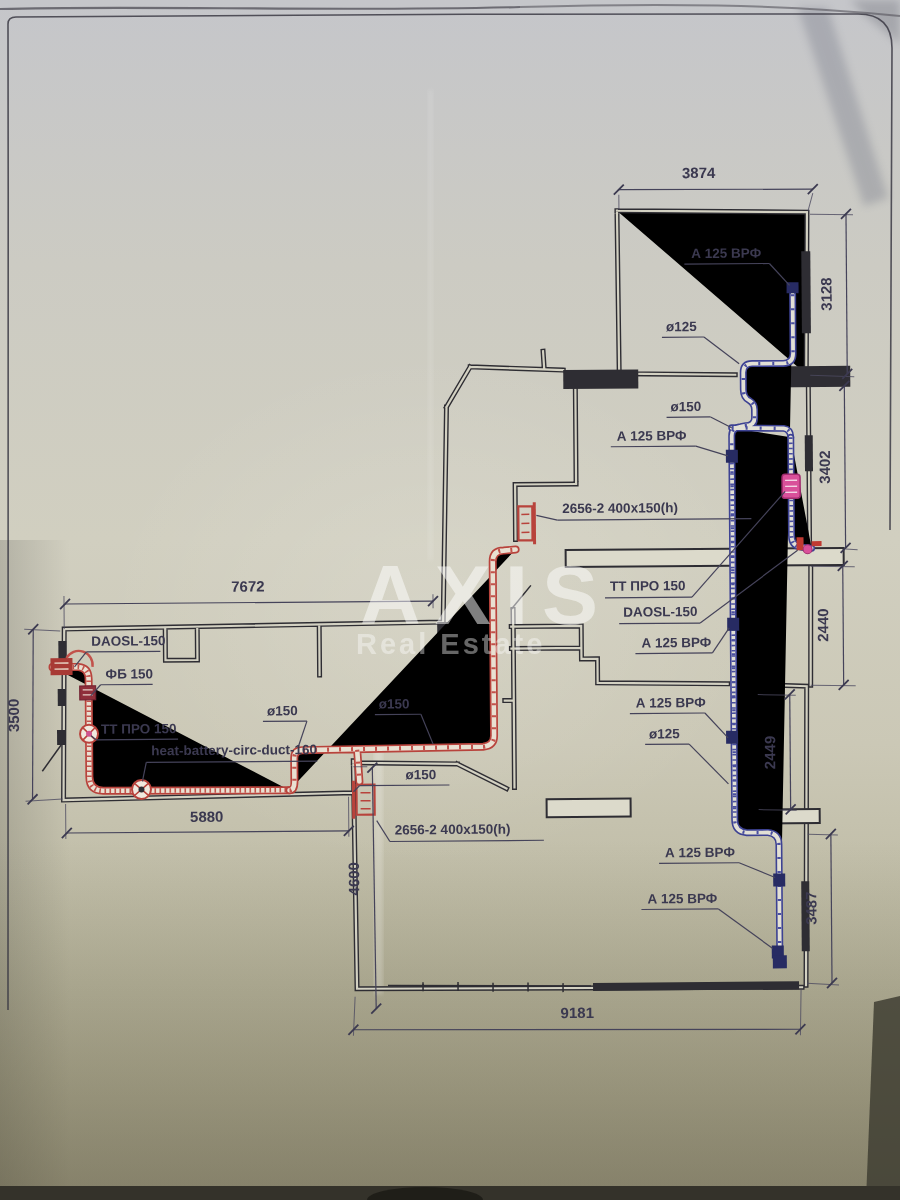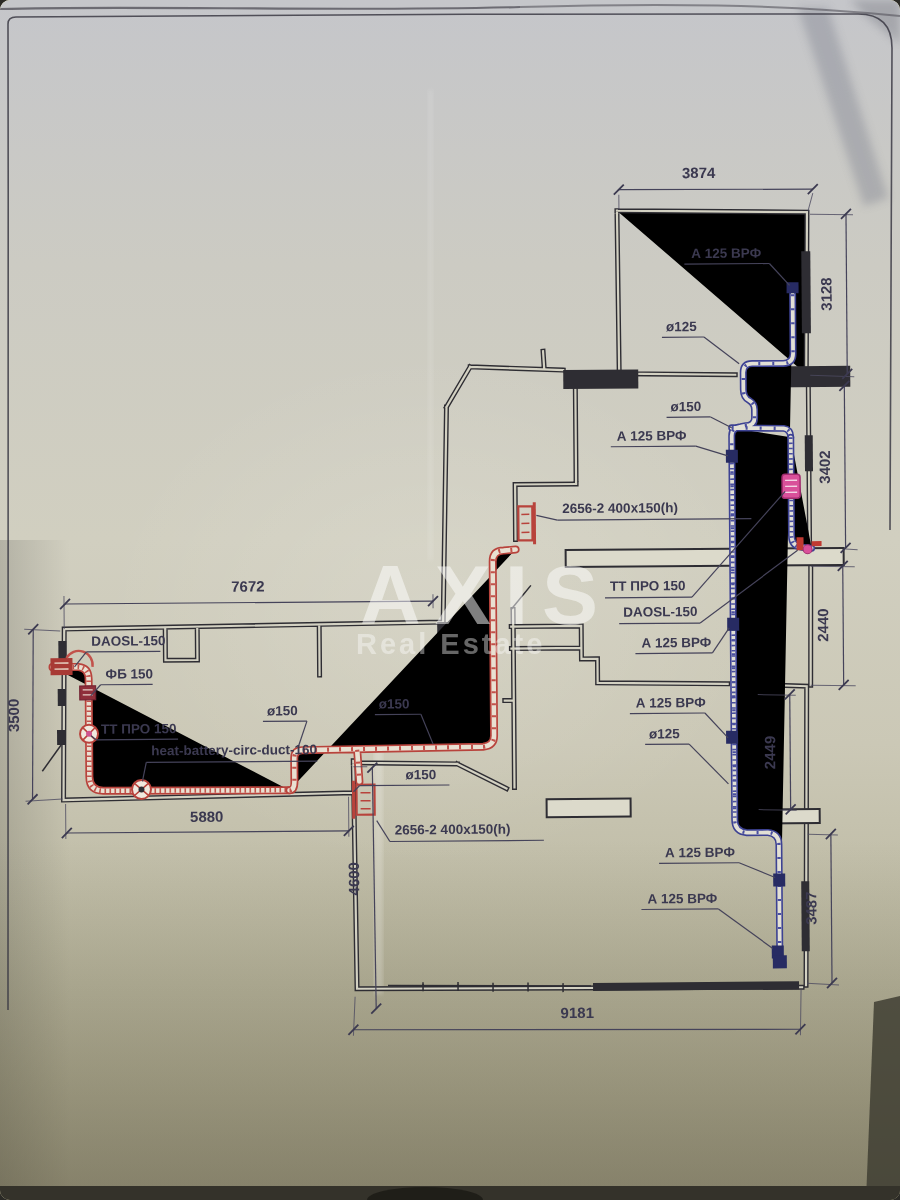--- a/index.html
+++ b/index.html
@@ -1,16 +1,16 @@
 <!DOCTYPE html>
 <html><head>
 <meta charset="utf-8">
 <style>
   html,body{margin:0;padding:0;background:#2b2a26;}
-  .photo{position:relative;width:900px;height:1200px;overflow:hidden;background:#fef9c3;border-radius:10px;}
+  .photo{position:relative;width:900px;height:1200px;overflow:hidden;background:#fef9c3;}
   svg{display:block;width:900px;height:1200px;}
   text{font-family:"Liberation Sans", sans-serif;}
   .dim-text{font-size:15px;font-weight:600;fill:#3b3950;}
   .lbl-text{font-size:13.5px;font-weight:600;fill:#3b3950;}
   .ann-line{stroke:#45435a;stroke-width:1.2;fill:none;}
   .ann-tick{stroke:#3b3950;stroke-width:1.8;}
   .ext-line{stroke:#4c4a60;stroke-width:1;fill:none;opacity:.8;}
   .wall-outer{stroke:#2e2d33;stroke-width:5;fill:none;stroke-linecap:square;}
   .wall-inner{stroke:#d3d1c2;stroke-width:2.2;fill:none;stroke-linecap:square;}
   .thin-line{stroke:#2e2d33;stroke-width:1.5;fill:none;}

